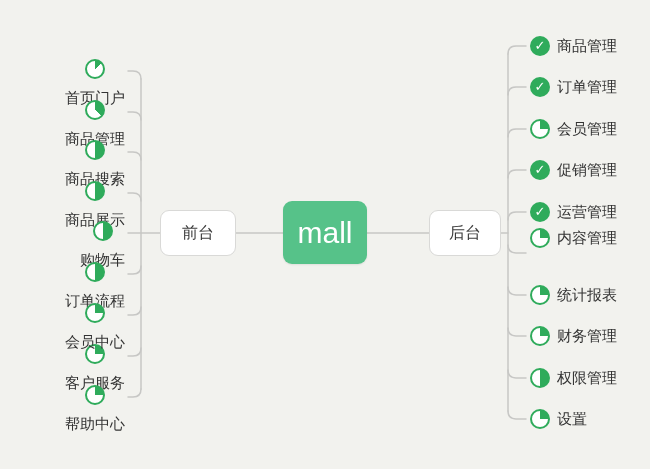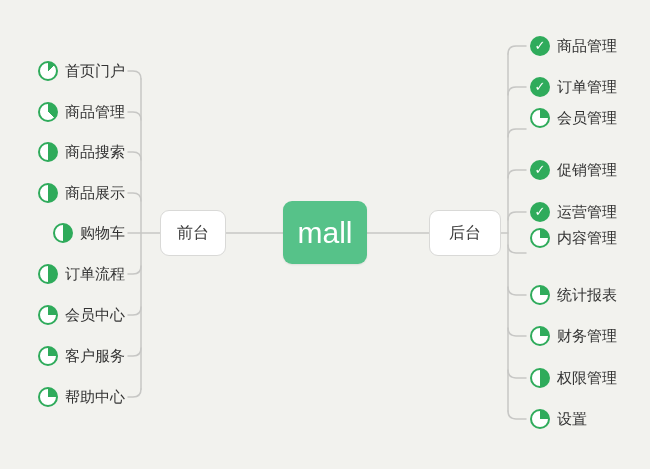--- a/index.html
+++ b/index.html
@@ -21,31 +21,31 @@
     display:flex;align-items:center;justify-content:center;
     box-sizing:border-box;
     border-radius:9px;
     cursor:default;
   }
   #root-node{
     left:283px;top:201px;width:84px;height:63px;
     background:#56c289;color:#ffffff;font-size:30px;
     box-shadow:0 1px 2px rgba(0,0,0,0.08);
   }
-  #front-node{left:160px;top:210px;width:66px;height:46px;}
+  #front-node{left:160px;top:210px;width:76px;height:46px;}
   #back-node{left:429px;top:210px;width:72px;height:46px;}
   .branch-box{
     background:#ffffff;border:1px solid #d9d9d7;color:#3a3a3a;font-size:16px;
   }
 
   .row{
     position:absolute;height:24px;
     display:flex;align-items:center;gap:7px;
   }
-  .row-left{right:525px;flex-direction:row;}
+  .row-left{right:525px;flex-direction:column;}
   .row-right{left:530px;}
   .lbl{font-size:15px;color:#333333;white-space:nowrap;line-height:24px;}
 
   .pie{
     width:16px;height:16px;border-radius:50%;
     border:2px solid #2fab5b;background:#ffffff;
     flex:0 0 auto;
     display:flex;align-items:center;justify-content:center;
   }
   .pie.done{
@@ -140,21 +140,21 @@
   </div>
 
   <div class="row row-right" style="top:34px">
     <span class="pie done">✓</span>
     <span class="lbl">商品管理</span>
   </div>
   <div class="row row-right" style="top:75px">
     <span class="pie done">✓</span>
     <span class="lbl">订单管理</span>
   </div>
-  <div class="row row-right" style="top:106px">
+  <div class="row row-right" style="top:117px">
     <span class="pie" style="background: conic-gradient(rgb(47, 171, 91) 25%, rgb(255, 255, 255) 0deg);"></span>
     <span class="lbl">会员管理</span>
   </div>
   <div class="row row-right" style="top:158px">
     <span class="pie done">✓</span>
     <span class="lbl">促销管理</span>
   </div>
   <div class="row row-right" style="top:200px">
     <span class="pie done">✓</span>
     <span class="lbl">运营管理</span>

